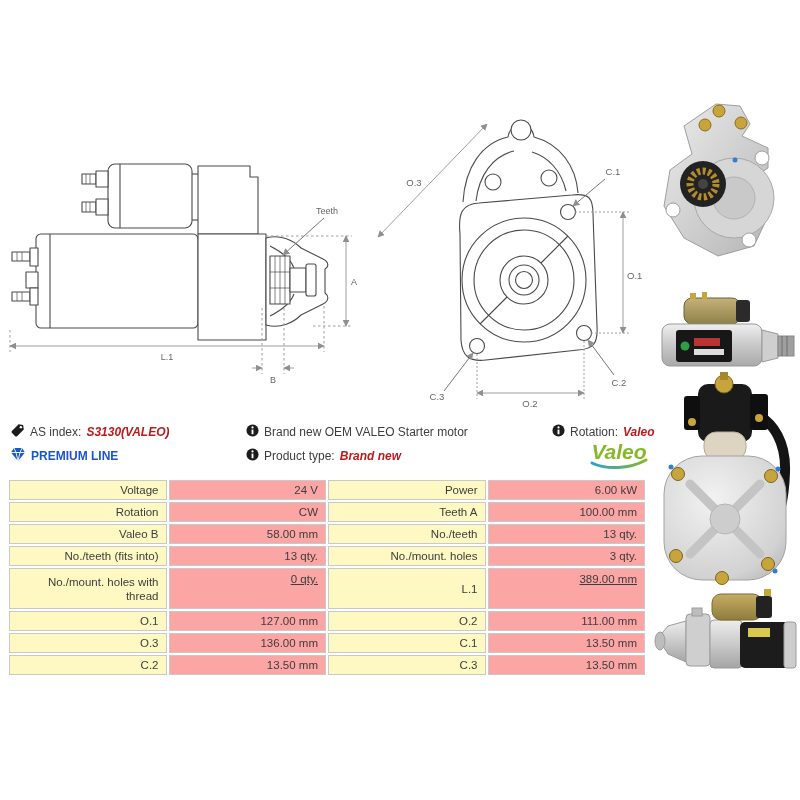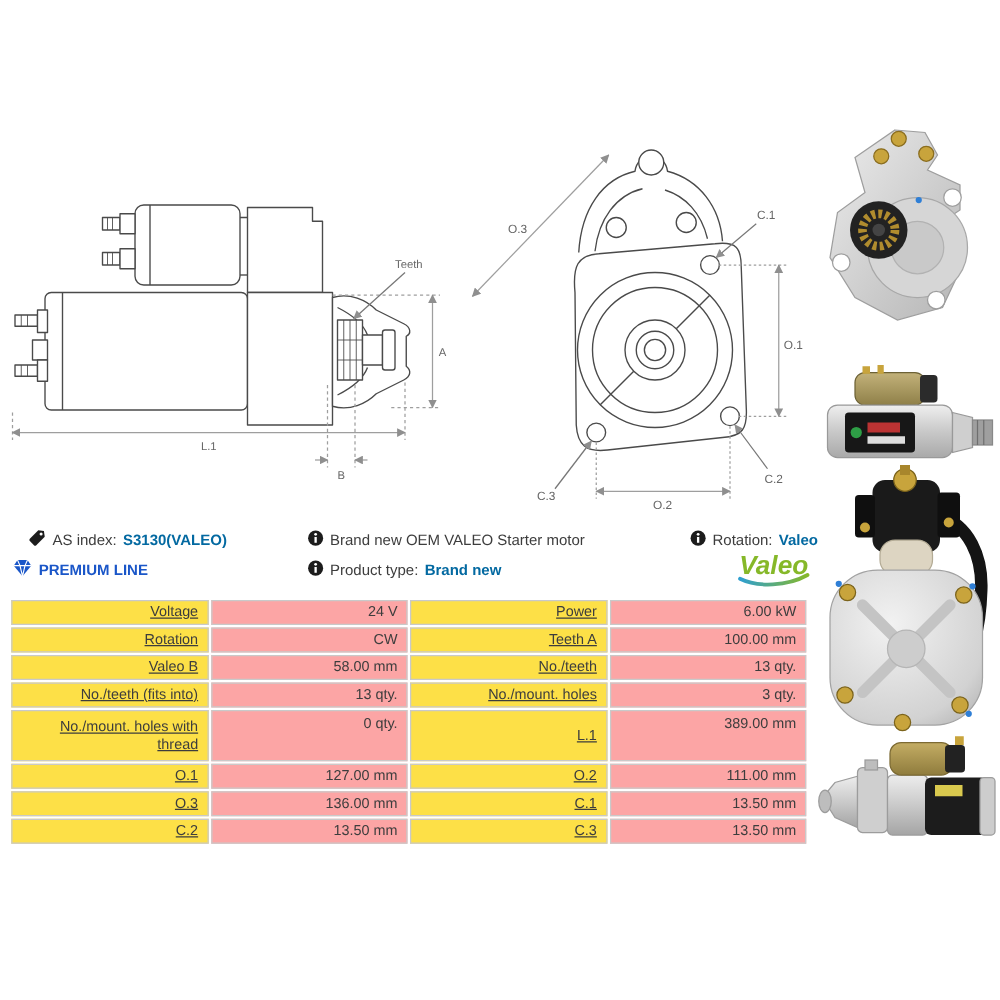--- a/index.html
+++ b/index.html
@@ -9,37 +9,37 @@
     font-family:"Liberation Sans", sans-serif; color:#3d3d3d;
   }
   .abs { position:absolute; }
   svg text { font-family:"Liberation Sans", sans-serif; }
 
   
   .info-item {
     position:absolute; font-size:12px; color:#3d3d3d;
     display:flex; align-items:center; gap:5px; height:16px; white-space:nowrap;
   }
-  .info-item b { color:#0369a1; }
+  .info-item b { color:#b91c1c;font-style:italic; }
   .premium { font-weight:bold; }
 
   
   .spec-table {
     position:absolute; left:7px; top:478px; width:640px;
     border-collapse:separate; border-spacing:2px;
     font-size:11.5px; color:#3d3d3d; table-layout:fixed;
   }
   .spec-table td {
     border:1px solid #c9c9c9; padding:2px 7px; text-align:right;
     vertical-align:middle; height:20px; line-height:14px;
   }
-  .spec-table td.lbl { background:#fde047;text-decoration:underline; }
+  .spec-table td.lbl { background:#fef9c3; }
   .spec-table td.val { background:#fca5a5; }
   .spec-table tr.tall td { height:41px; }
-  .spec-table tr.tall td.val { vertical-align:top; padding-top:3px; }
+  .spec-table tr.tall td.val { vertical-align:top; padding-top:3px;text-decoration:underline; }
 </style>
 </head>
 <body>
 
 <svg class="abs" style="left:8px;top:142px" width="352" height="246" viewBox="0 0 352 246">
   <defs>
     <marker id="arw" viewBox="0 0 10 10" refX="9" refY="5" markerWidth="7" markerHeight="7" orient="auto-start-reverse">
       <path d="M0,0 L10,5 L0,10 Z" fill="#8f8f8f"></path>
     </marker>
   </defs>
@@ -248,21 +248,21 @@
   <rect x="40" y="20" width="10" height="8" fill="#bdbdbd" stroke="#9c9c9c"></rect>
   <rect x="58" y="32" width="32" height="48" rx="4" fill="url(#pg4)" stroke="#9c9c9c"></rect>
   <rect x="60" y="6" width="50" height="26" rx="9" fill="url(#pg4b)" stroke="#7c6a33"></rect>
   <rect x="104" y="8" width="16" height="22" rx="3" fill="#222222"></rect>
   <rect x="112" y="1" width="7" height="7" fill="#c8a43c"></rect>
   <rect x="88" y="34" width="50" height="46" rx="5" fill="#1c1c1c"></rect>
   <rect x="132" y="34" width="12" height="46" rx="3" fill="#cdcdcd" stroke="#9c9c9c"></rect>
   <rect x="96" y="40" width="22" height="9" fill="#d9c94e"></rect>
 </svg>
 
-<div class="info-item" style="left:22px;top:424px">
+<div class="info-item" style="left:10px;top:424px">
   <span>
     <svg width="15" height="15" viewBox="0 0 16 16">
         <path d="M9.2,1.3 L14,2 L14.7,6.8 L7.5,14 Q6.5,15 5.5,14 L2,10.5 Q1,9.5 2,8.5 Z" fill="#1c1c1c"></path>
         <circle cx="11.6" cy="4.4" r="1.3" fill="#ffffff"></circle>
       </svg>
   </span>
   <span>AS index:</span>
   <b>S3130(VALEO)</b>
 </div>
 

